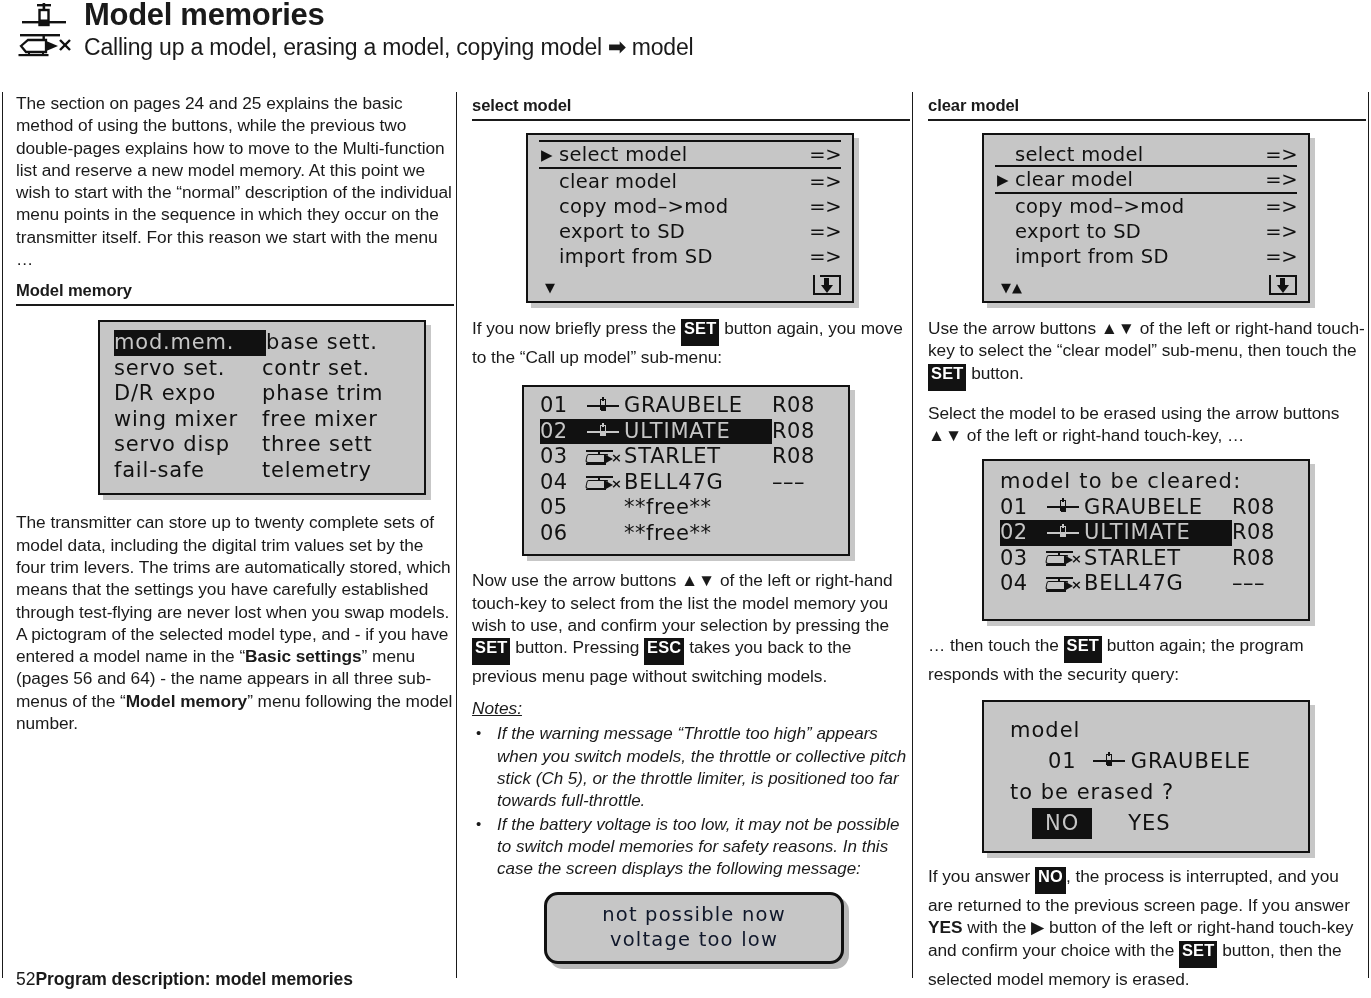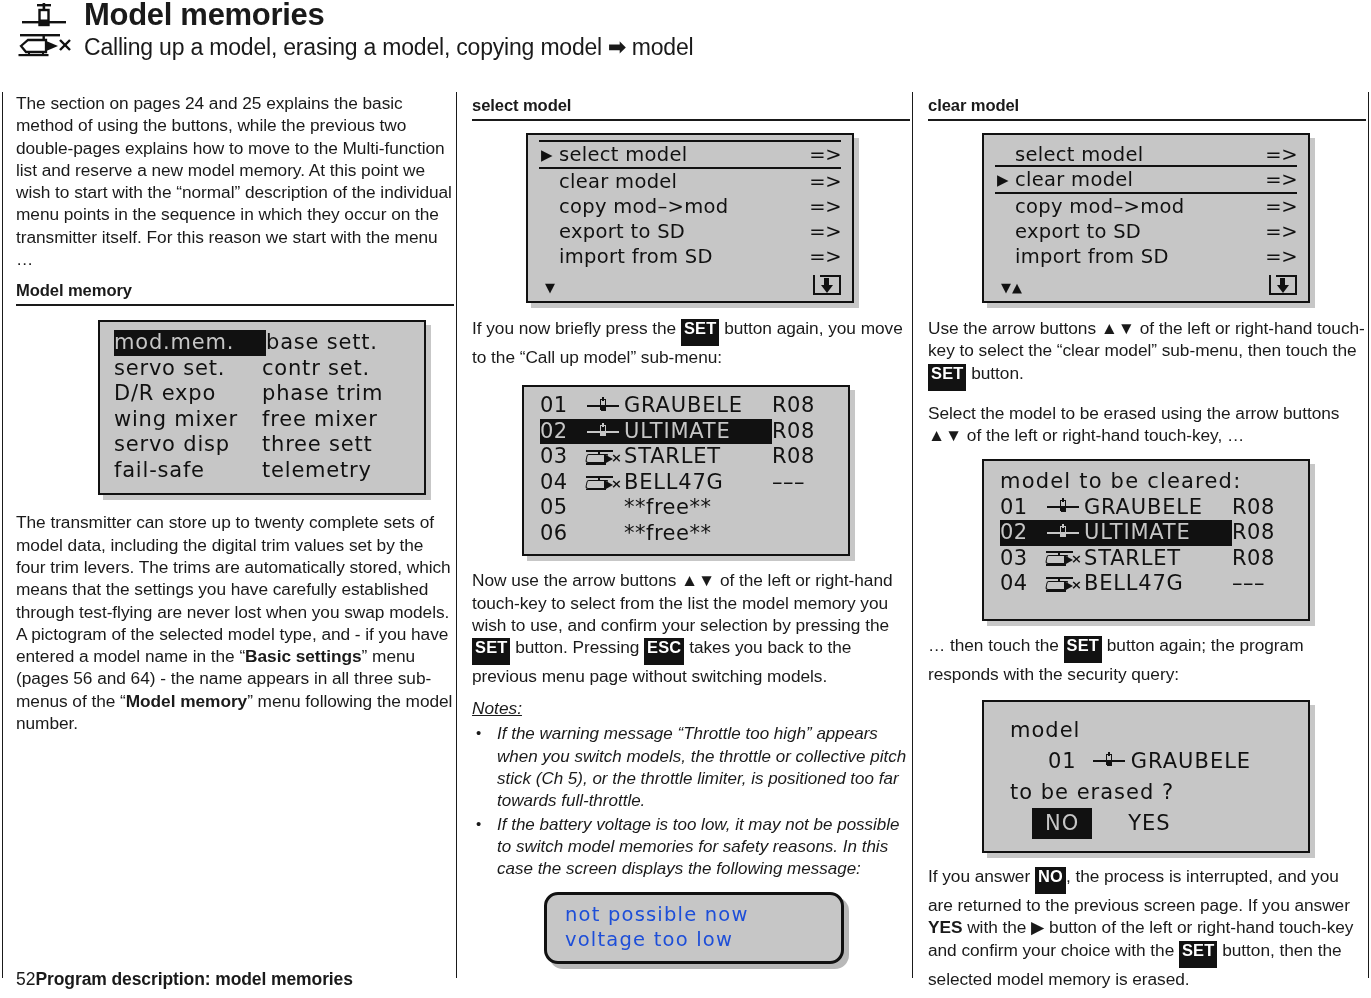--- a/index.html
+++ b/index.html
@@ -264,21 +264,22 @@
   .alert-box {
     background: #c6c6c6;
     border: 3px solid #111;
     border-radius: 14px;
     padding: 7px 18px 9px 18px;
     box-shadow: 5px 5px 0 rgba(0,0,0,0.28);
     font-family: "DejaVu Sans", sans-serif;
     font-size: 19.5px;
     line-height: 25px;
     letter-spacing: 1.2px;
-    color: #1d4ed8;
+    color: #0f172a;
+    text-align: center;
   }
   .shadowbox { box-shadow: 5px 5px 0 rgba(0,0,0,0.22); }
 
   
   .confirm-screen { padding: 13px 10px 12px 26px; }
   .confirm-screen .cl {
     font-size: 21px; line-height: 31px; letter-spacing: 1.0px;
     display: flex; align-items: center;
   }
   .confirm-screen .indent { padding-left: 38px; }

